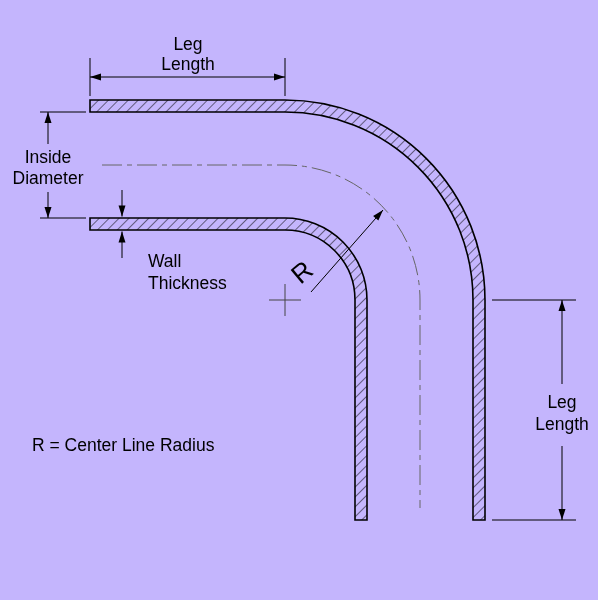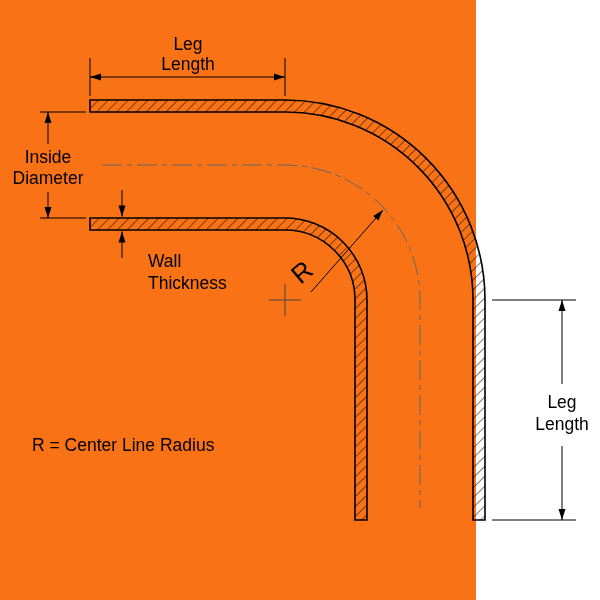--- a/index.html
+++ b/index.html
@@ -6,23 +6,23 @@
     margin: 0;
     padding: 0;
     background: #ffffff;
     width: 600px;
     height: 600px;
     overflow: hidden;
     font-family: "Liberation Sans", sans-serif;
   }
   .stage {
     position: relative;
-    width: 476px;
+    width: 598px;
     height: 600px;
-    background: #f97316;
+    background: #c4b5fd;
   }
   svg text {
     font-family: "Liberation Sans", sans-serif;
     fill: #000000;
   }
   .dim-label {
     font-size: 17.5px;
   }
   .r-label {
     font-size: 26px;

